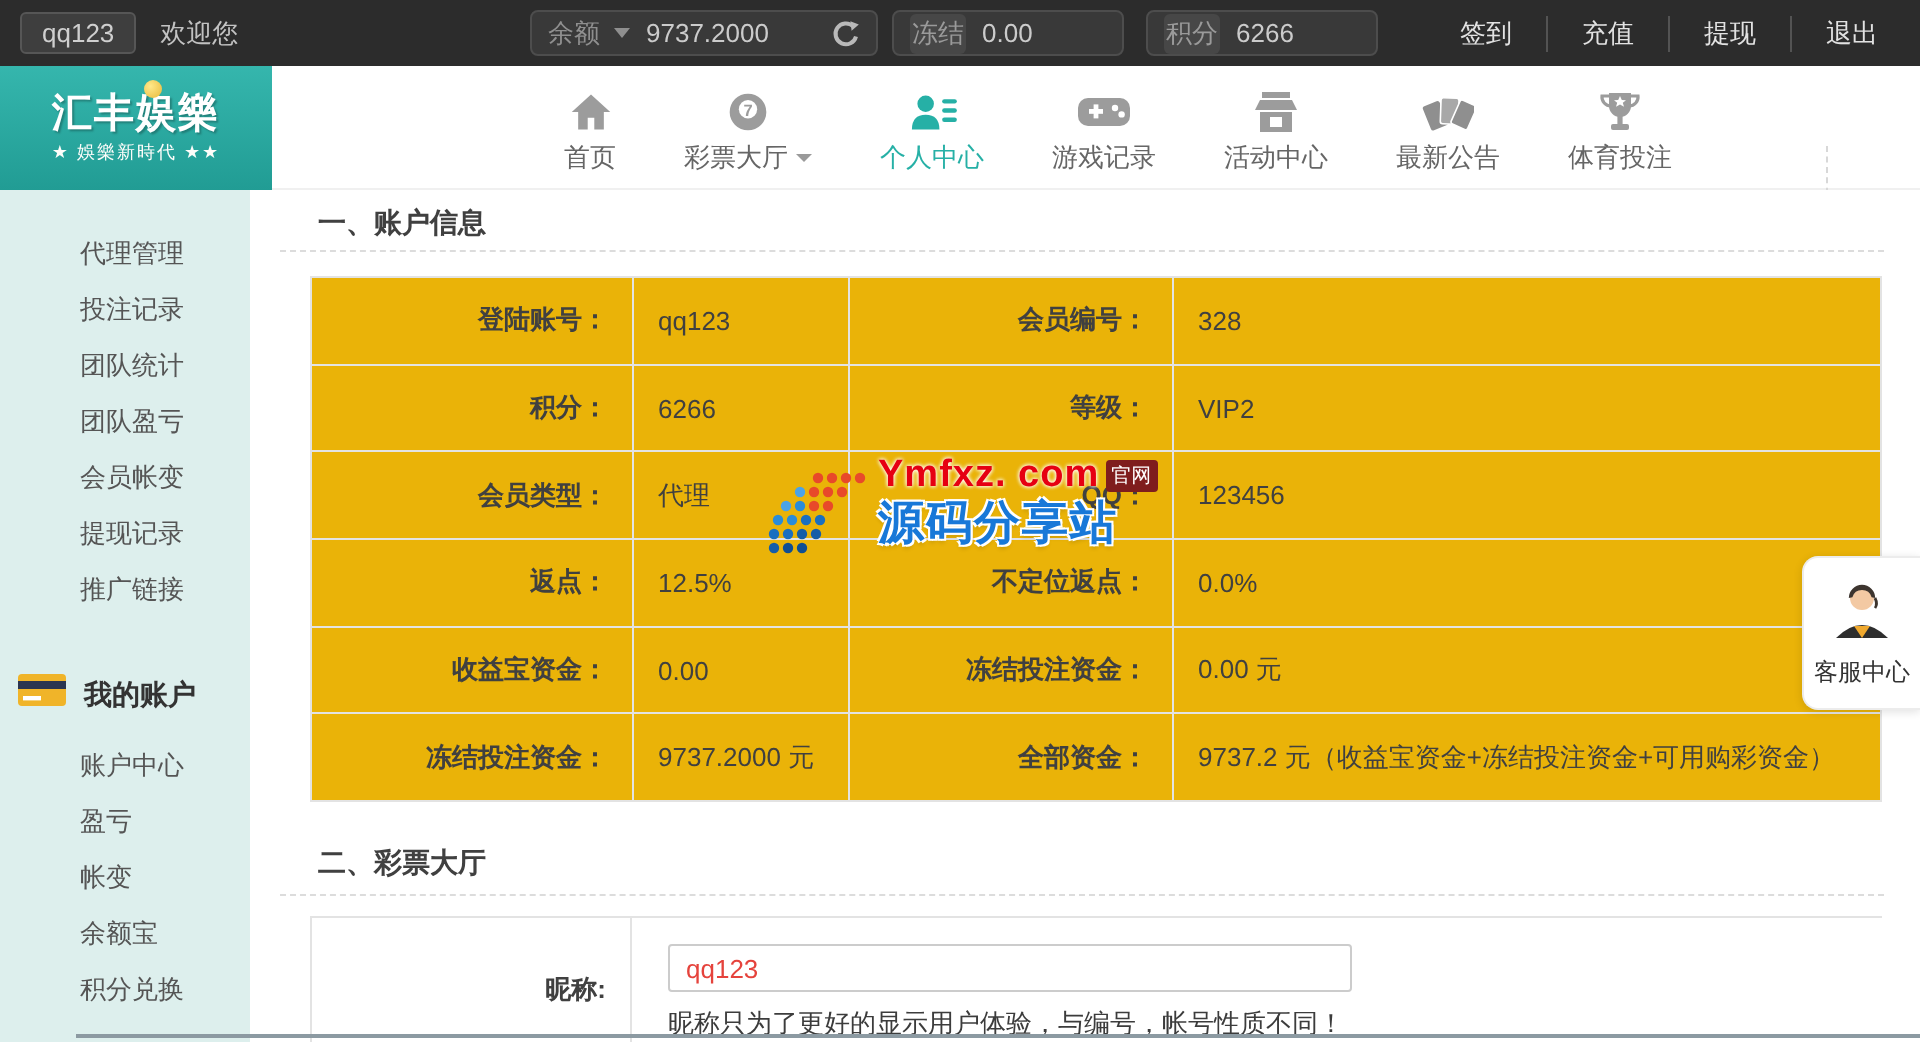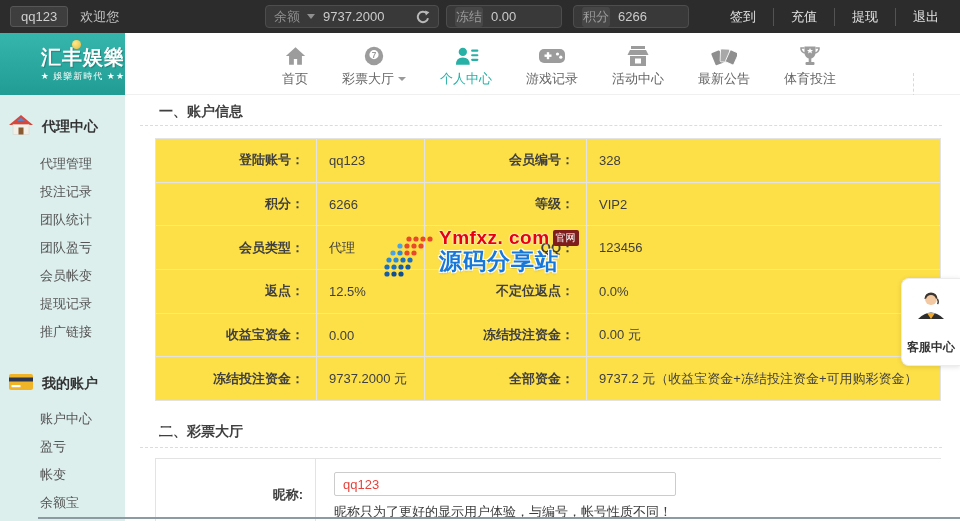--- a/index.html
+++ b/index.html
@@ -23,23 +23,23 @@
   .caret-down { width:0; height:0; border-left:4px solid transparent; border-right:4px solid transparent;
                 border-top:5px solid #8f8f8f; margin-left:7px; }
   .refresh-btn { margin-left:auto; display:flex; align-items:center; cursor:pointer; }
   .tb-links { display:flex; align-items:center; margin-left:24px; margin-right:4px; }
   .tb-link { padding:0 17px; color:#e2e2e2; cursor:pointer; }
   .tb-sep { width:1px; height:18px; background:#535353; }
 
   
   .header { position:absolute; top:33px; left:0; width:960px; height:62px; background:#fff;
             border-bottom:1px solid #f0f0f0; }
-  .logo { position:absolute; left:0; top:0; width:125px; height:62px;
+  .logo { position:absolute; left:0; top:0; width:136px; height:62px;
           background:linear-gradient(180deg,#35b6ad 0%,#219c94 100%);
-          display:flex; flex-direction:column; align-items:flex-end; justify-content:center; overflow:hidden; }
+          display:flex; flex-direction:column; align-items:center; justify-content:center; overflow:hidden; }
   .logo-title { color:#fff; font-size:20px; font-weight:bold; letter-spacing:1px;
                 text-shadow:1px 1px 1px rgba(0,0,0,.25); line-height:22px; }
   .logo-sub { color:#fdfdfa; font-size:9px; letter-spacing:1px; margin-top:2px; }
   .logo-coin { position:absolute; top:7px; left:72px; width:9px; height:9px; border-radius:50%;
                background:radial-gradient(circle at 35% 35%, #ffe98a, #e8b93a); }
   .nav { position:absolute; left:265px; top:0; height:62px; display:flex; align-items:center; }
   .nav-item { padding:0 17px; display:flex; flex-direction:column; align-items:center; cursor:pointer; }
   .nav-icon { height:26px; display:flex; align-items:flex-end; justify-content:center; }
   .nav-label { margin-top:3px; font-size:13px; color:#666; display:flex; align-items:center; }
   .nav-item.active .nav-label { color:#26b0a6; }
@@ -55,21 +55,21 @@
   .sb-gap { height:26px; }
 
   
   .content { position:absolute; left:125px; top:95px; width:835px; bottom:0; background:#fff; }
   .section-title { position:absolute; left:34px; font-size:14px; font-weight:bold; color:#404040; }
   .dashed-hr { position:absolute; left:15px; right:18px; border-top:1px dashed #dcdcdc; }
 
   .acct-table { position:absolute; left:30px; top:43px; display:grid;
                 grid-template-columns:160px 107px 161px 353px; grid-auto-rows:42.7px; gap:1px;
                 background:#e3e3e3; border:1px solid #e3e3e3; font-size:13px; color:#404040; }
-  .acct-table > div { background:#fde047; display:flex; align-items:center; }
+  .acct-table > div { background:#eab308; display:flex; align-items:center; }
   .cell-label { justify-content:flex-end; padding-right:12px; font-weight:bold; }
   .cell-value { padding-left:12px; }
 
   .nick-table { position:absolute; left:30px; top:363px; width:786px; height:120px; display:grid;
                 grid-template-columns:159px 625px; gap:1px; background:#e3e3e3; border:1px solid #e3e3e3; }
   .nick-table > div { background:#fff; }
   .nick-label { display:flex; justify-content:flex-end; padding:27px 12px 0 0; font-size:13px;
                 font-weight:bold; color:#404040; }
   .nick-value { padding:13px 0 0 18px; }
   .nick-input { width:342px; height:24px; border:1px solid #ccc; border-radius:2px; padding:2px 8px;
@@ -84,21 +84,21 @@
              text-shadow:0 0 2px #fff,0 0 2px #fff; }
   .wm-badge { margin-left:3px; background:#7f1d1d; color:#fff; font-size:10px; padding:1px 3px;
               border-radius:2px; }
   .wm-line2 { margin-top:-3px; font-size:23px; font-weight:bold; letter-spacing:1px; color:#1878d8;
               text-shadow:1px 1px 0 #fff,-1px -1px 0 #fff,1px -1px 0 #fff,-1px 1px 0 #fff,0 2px 2px rgba(0,0,0,.15); }
 
   
   .service { position:absolute; right:0; top:278px; width:59px; background:#fff; z-index:6;
              border:1px solid #ececec; border-right:none; border-radius:8px 0 0 8px;
              box-shadow:0 1px 5px rgba(0,0,0,.12); text-align:center; padding:8px 0 9px; cursor:pointer; }
-  .service-label { font-size:12px; color:#333; margin-top:16px;font-weight:bold; }
+  .service-label { font-size:12px; color:#333; margin-top:4px; }
 
   .footer-line { position:absolute; left:38px; right:0; top:517px; height:2px; background:#8c9aa2; z-index:7; }
 </style>
 </head>
 <body>
 
 <div class="topbar">
   <span class="user-chip">qq123</span>
   <span class="welcome">欢迎您</span>
 
@@ -226,31 +226,20 @@
           <polygon points="11,3 11.9,5 14,5.1 12.4,6.4 13,8.4 11,7.2 9,8.4 9.6,6.4 8,5.1 10.1,5" fill="#fff"></polygon>
         </svg>
       </span>
       <span class="nav-label">体育投注</span>
     </div>
   </div>
   <div class="header-dash"></div>
 </div>
 
 <div class="sidebar">
-  <div class="sb-header">
-    <span>
-      <svg width="26" height="24" viewBox="0 0 26 24">
-        <polygon points="13,2 25,12 1,12" fill="#d9453a"></polygon>
-        <rect x="5" y="11.5" width="16" height="10" fill="#f2efe9" stroke="#d8d4cc" stroke-width="0.6"></rect>
-        <rect x="10.5" y="14.5" width="5" height="7" fill="#8a5a33"></rect>
-        <polygon points="13,4.5 17,8 9,8" fill="#5a86c5"></polygon>
-      </svg>
-    </span>
-    <span class="sb-title">代理中心</span>
-  </div>
   <div class="sb-item">代理管理</div>
   <div class="sb-item">投注记录</div>
   <div class="sb-item">团队统计</div>
   <div class="sb-item">团队盈亏</div>
   <div class="sb-item">会员帐变</div>
   <div class="sb-item">提现记录</div>
   <div class="sb-item">推广链接</div>
 
   <div class="sb-gap"></div>
 

